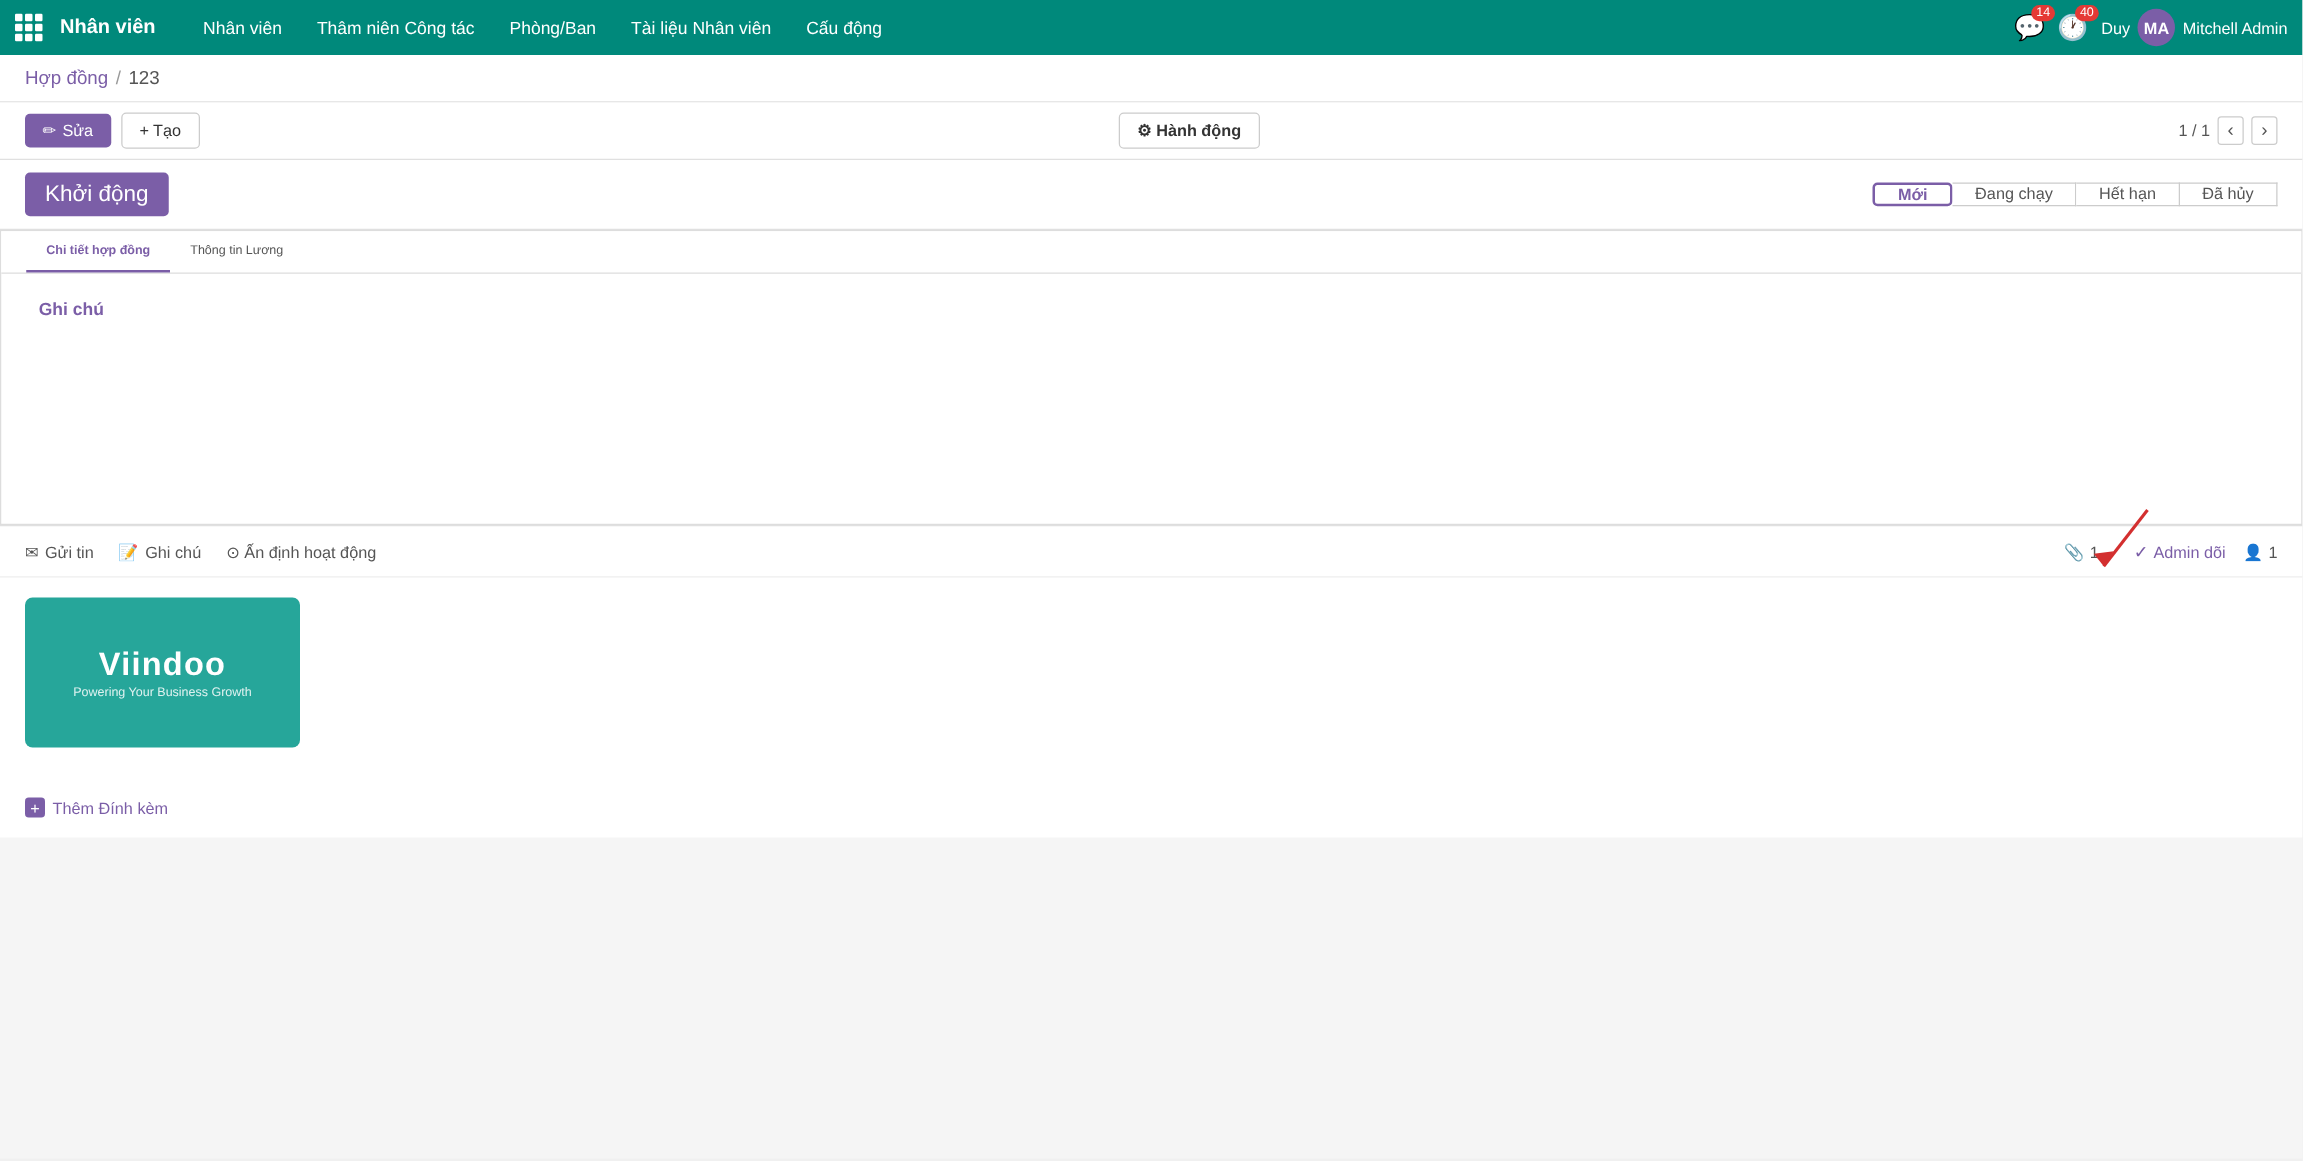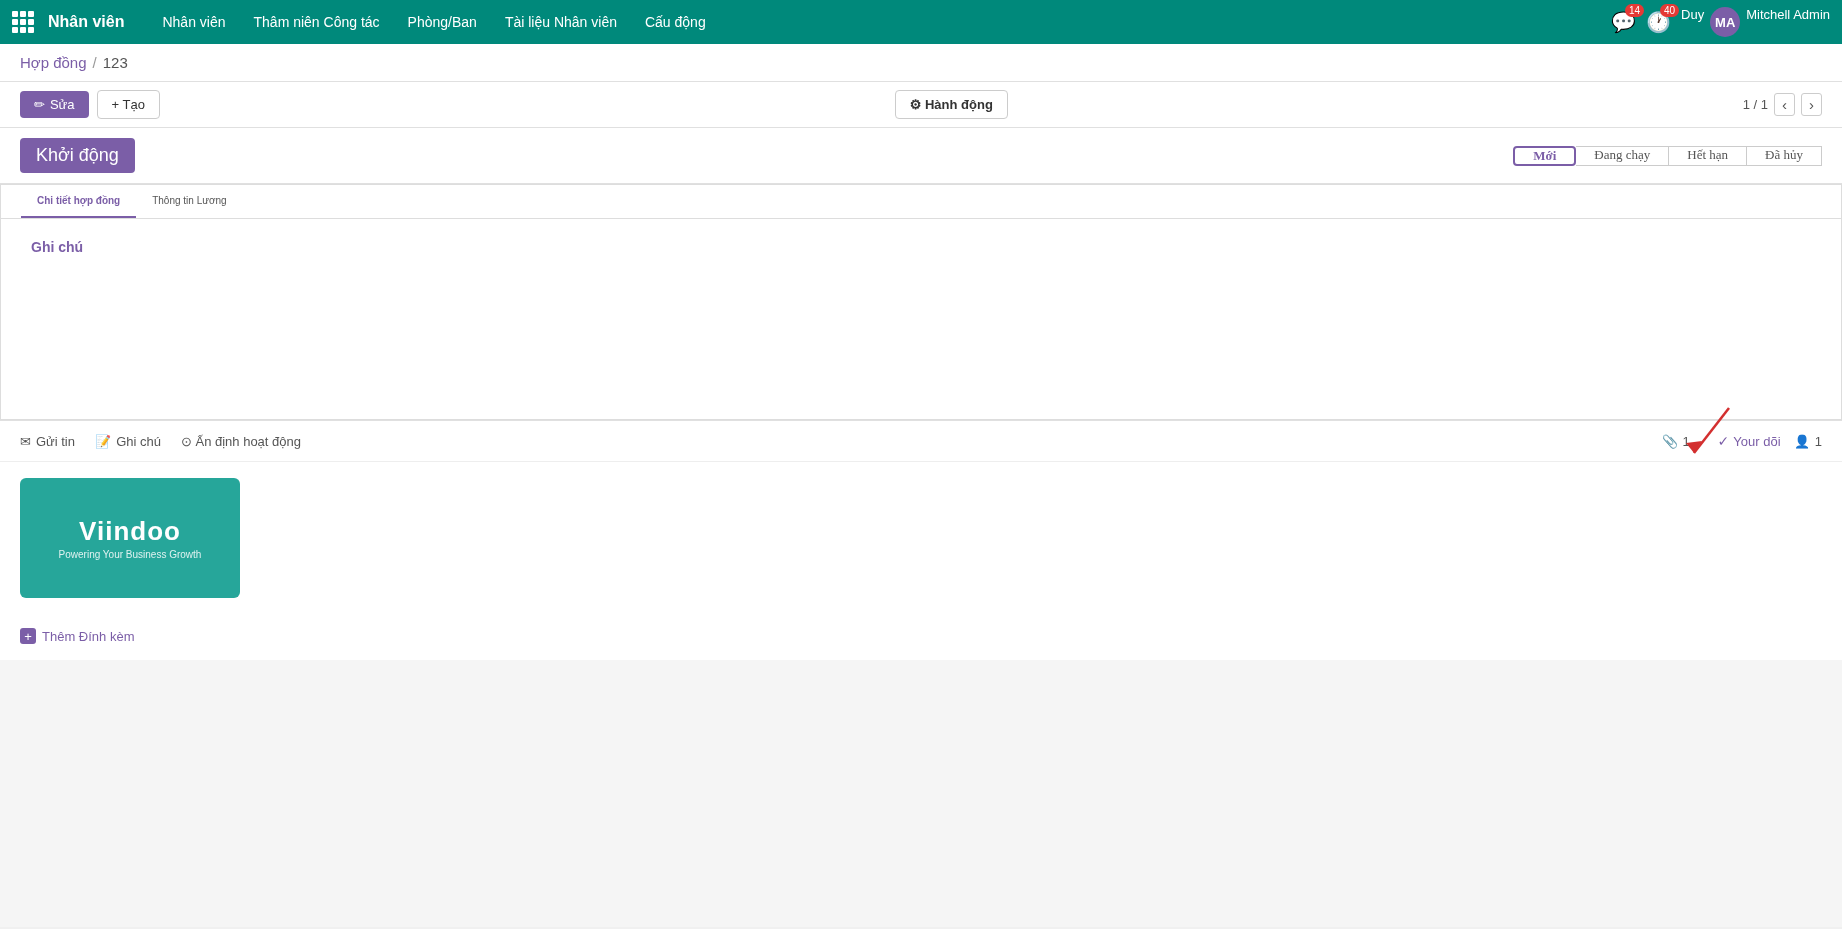--- a/index.html
+++ b/index.html
@@ -66,21 +66,21 @@
       background: #e53935;
       color: white;
       border-radius: 10px;
       font-size: 10px;
       padding: 1px 4px;
       min-width: 16px;
       text-align: center;
     }
     .topnav-user {
       display: flex;
-      align-items: flex-start;
+      align-items: center;
       gap: 6px;
       color: white;
       cursor: pointer;
     }
     .user-avatar {
       width: 30px; height: 30px;
       border-radius: 50%;
       background: #7b5ea7;
       display: flex; align-items: center; justify-content: center;
       color: white; font-size: 13px; font-weight: bold;
@@ -200,21 +200,20 @@
       display: flex;
       gap: 0;
     }
     .status-step {
       padding: 0 18px;
       border: 1px solid #ccc;
       font-size: 13px;
       color: #555;
       cursor: pointer;
       background: white;
-      font-family: Liberation Serif, serif;
     }
     .status-step.active {
       background: white;
       border: 2px solid #7b5ea7;
       color: #7b5ea7;
       font-weight: 600;
       border-radius: 4px;
     }
     .status-step:not(.active):not(:first-child) {
       border-left: none;
@@ -326,21 +325,21 @@
     .attachment-thumb {
       width: 220px;
       height: 120px;
       background: #26a69a;
       border-radius: 6px;
       display: flex;
       flex-direction: column;
       align-items: center;
       justify-content: center;
       color: white;
-      margin-bottom: 14px;
+      margin-bottom: 24px;
     }
     .attachment-logo-text {
       font-size: 26px;
       font-weight: bold;
       letter-spacing: 1px;
     }
     .attachment-logo-sub {
       font-size: 10px;
       opacity: 0.85;
       margin-top: 2px;
@@ -489,21 +488,21 @@
         </div>
 
         <div style="position:relative;">
           <svg style="position:absolute; top:-38px; left:-30px; pointer-events:none;" width="60" height="60">
             <line x1="55" y1="5" x2="20" y2="50" stroke="#d32f2f" stroke-width="2.5"></line>
             <polygon points="20,50 28,38 12,40" fill="#d32f2f"></polygon>
           </svg>
         </div>
         <div class="chatter-stat following">
           <span class="follow-check">✓</span>
-          <span>Your dõi</span>
+          <span>Admin dõi</span>
         </div>
         <div class="chatter-stat">
           <span>👤</span>
           <span>1</span>
         </div>
       </div>
     </div>
 
     <div class="attachments-section">
 

